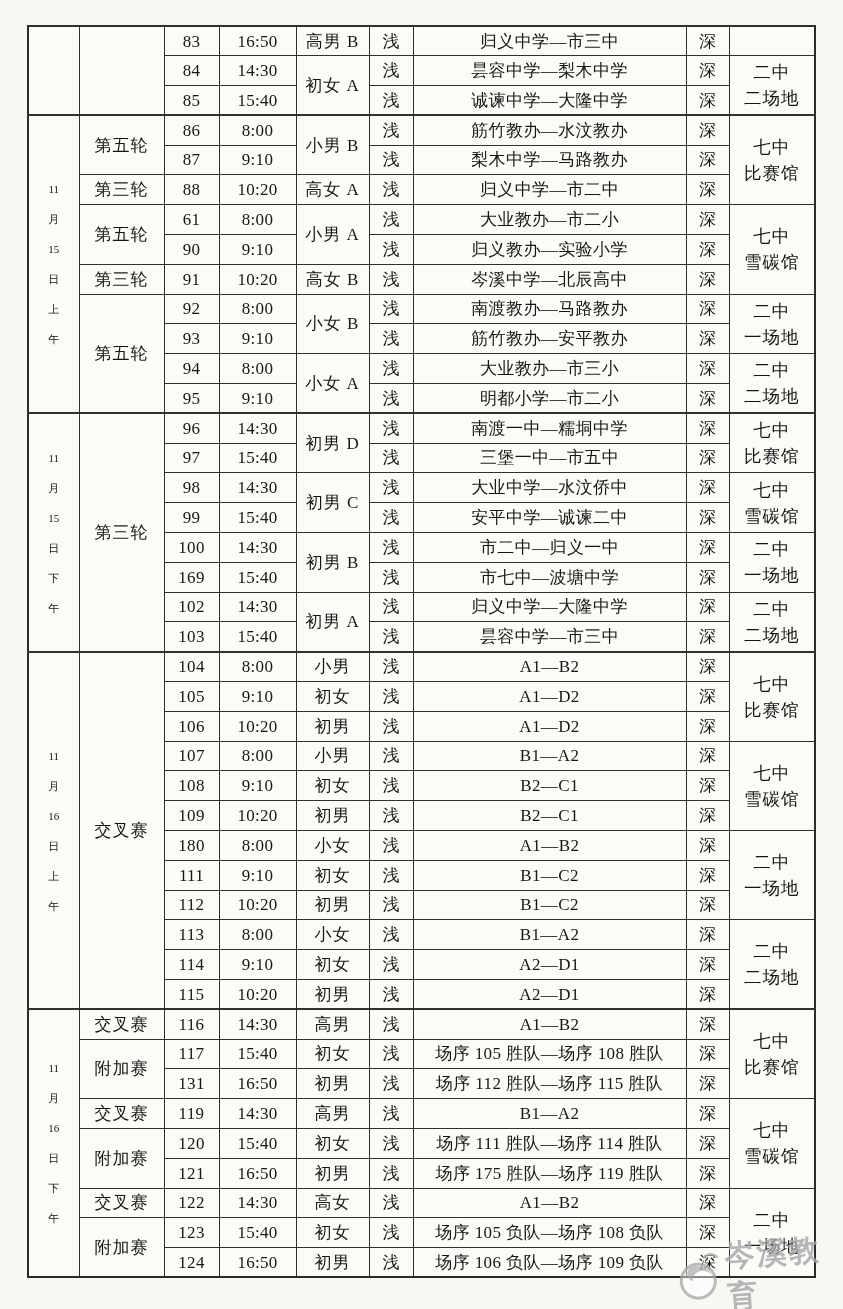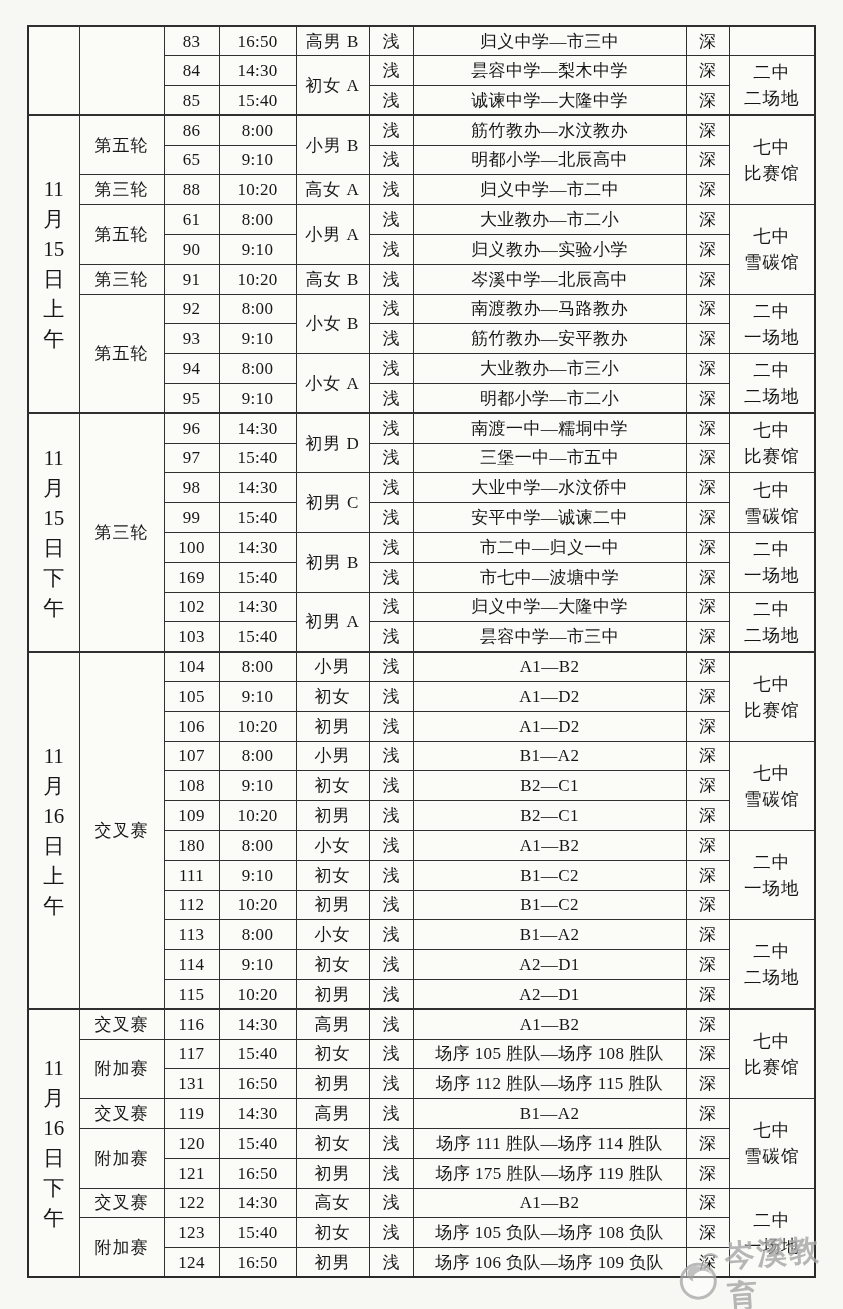--- a/index.html
+++ b/index.html
@@ -28,21 +28,21 @@
     font-size:17px;
     line-height:1.25;
     overflow:hidden;
     white-space:nowrap;
   }
   table.schedule tr.block-start td{border-top-width:2.6px;}
   td.num-cell,td.time-cell{font-size:18.5px;letter-spacing:.3px;}
   td.match-cell{font-size:17.5px;letter-spacing:.4px;}
   td.round-cell,td.cat-cell{font-size:17.5px;letter-spacing:1px;}
   td.light-cell,td.dark-cell{font-size:17.5px;}
-  td.date-cell div{line-height:30px;font-size:21px;}
+  td.date-cell div{line-height:30px;font-size:11px;}
   td.venue-cell{white-space:normal;margin-top:48px;}
   td.venue-cell div{line-height:26px;font-size:17.5px;letter-spacing:1px;}
   .watermark{
     position:absolute;left:672px;top:1234px;
     display:flex;align-items:center;
     transform:rotate(-4deg);
     opacity:.8;
     pointer-events:none;
   }
   .watermark .wm-logo{width:54px;height:56px;flex:0 0 auto;}
@@ -117,24 +117,24 @@
           <td class="cat-cell" rowspan="2">小男 B</td>
           <td class="light-cell">浅</td>
           <td class="match-cell">筋竹教办—水汶教办</td>
           <td class="dark-cell">深</td>
           <td class="venue-cell" rowspan="3">
             <div>七中</div>
             <div>比赛馆</div>
           </td>
         </tr>
         <tr>
-          <td class="num-cell">65</td>
-          <td class="time-cell">9:10</td>
-          <td class="light-cell">浅</td>
-          <td class="match-cell">明都小学—北辰高中</td>
+          <td class="num-cell">87</td>
+          <td class="time-cell">9:10</td>
+          <td class="light-cell">浅</td>
+          <td class="match-cell">梨木中学—马路教办</td>
           <td class="dark-cell">深</td>
         </tr>
         <tr>
           <td class="round-cell">第三轮</td>
           <td class="num-cell">88</td>
           <td class="time-cell">10:20</td>
           <td class="cat-cell">高女 A</td>
           <td class="light-cell">浅</td>
           <td class="match-cell">归义中学—市二中</td>
           <td class="dark-cell">深</td>

